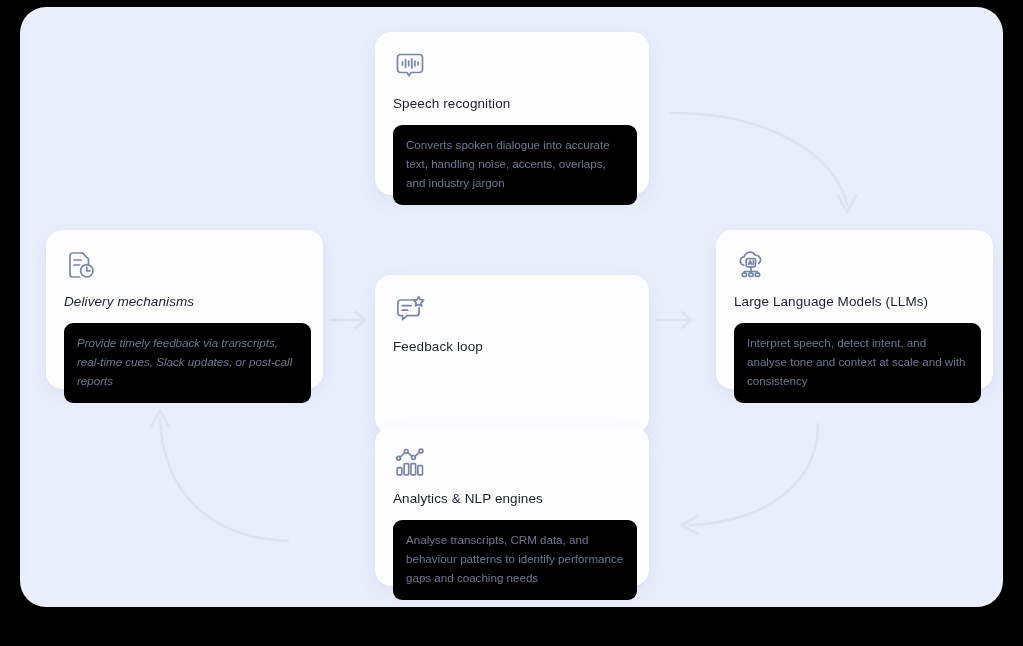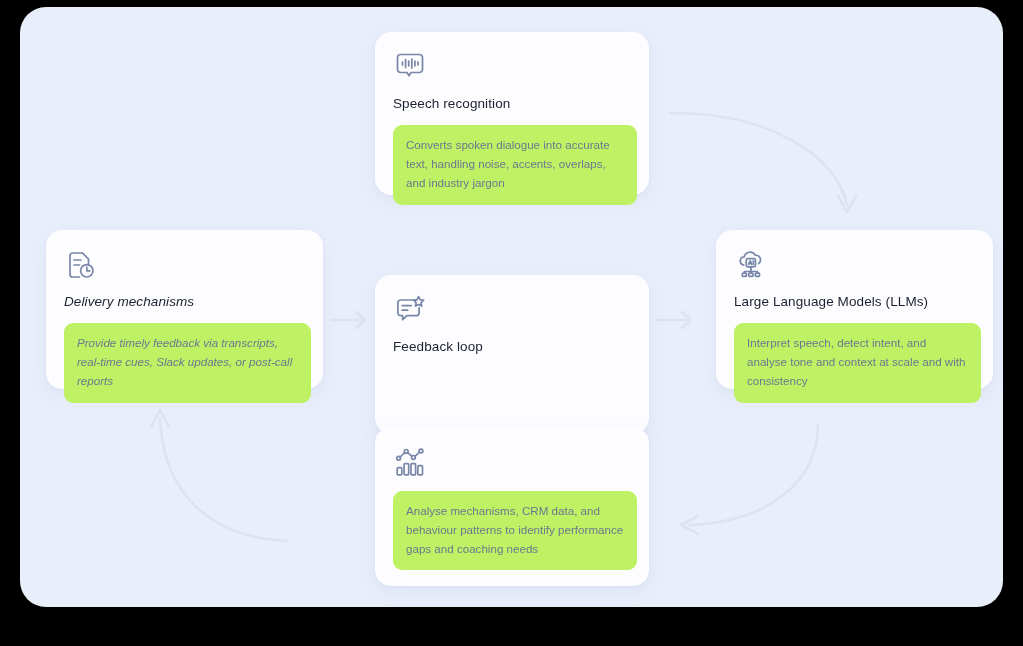--- a/index.html
+++ b/index.html
@@ -75,21 +75,21 @@
   .card-title {
     font-size: 13.5px;
     font-weight: 400;
     color: #1b2130;
     letter-spacing: 0.1px;
     margin-bottom: 13px;
     line-height: 1.2;
   }
 
   .card-desc {
-    background: #bef264;
+    background: #000000;
     border-radius: 9px;
     padding: 11px 13px 12px 13px;
     font-size: 11.6px;
     line-height: 1.62;
     color: #6d7governed;
     color: #6d7790;
   }
 
   
   #card-speech      { left: 375px; top: 32px;  width: 274px; height: 163px; }
@@ -205,16 +205,17 @@
         <circle cx="28" cy="6.0" r="1.9"></circle>
         <path d="M7.1 12 L11.7 7.7"></path>
         <path d="M14.7 7.6 L18.9 11.2"></path>
         <path d="M22 11.3 L26.4 7.2"></path>
         <rect x="4.2" y="22.6" width="4.6" height="7.2" rx="0.9"></rect>
         <rect x="11.1" y="18.6" width="4.6" height="11.2" rx="0.9"></rect>
         <rect x="18" y="18.6" width="4.6" height="11.2" rx="0.9"></rect>
         <rect x="24.9" y="20.6" width="4.6" height="9.2" rx="0.9"></rect>
       </svg>
     </span>
-    <div class="card-desc">Analyse mechanisms, CRM data, and behaviour patterns to identify performance gaps and coaching needs</div>
+    <div class="card-title">Analytics &amp; NLP engines</div>
+    <div class="card-desc">Analyse transcripts, CRM data, and behaviour patterns to identify performance gaps and coaching needs</div>
   </div>
 
 </div>
 
 </body></html>

